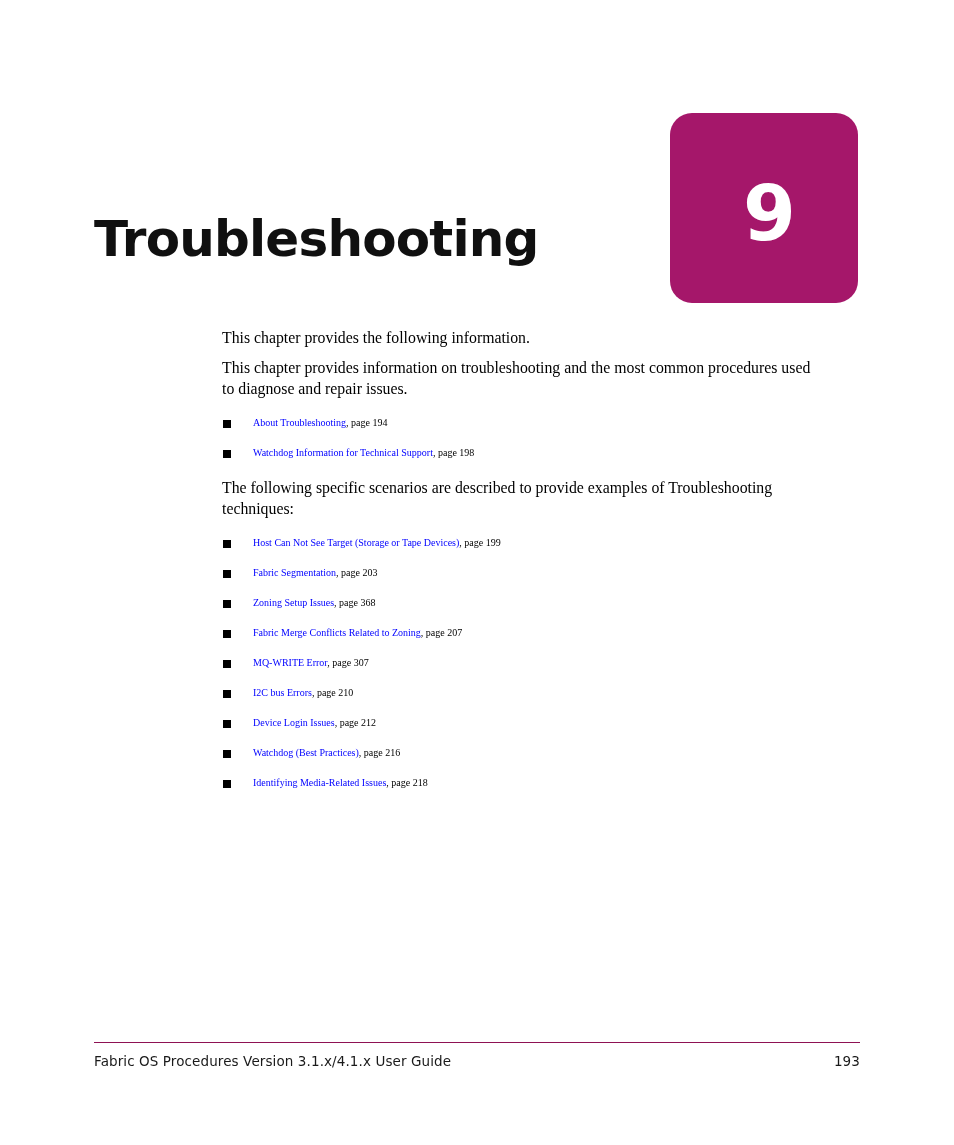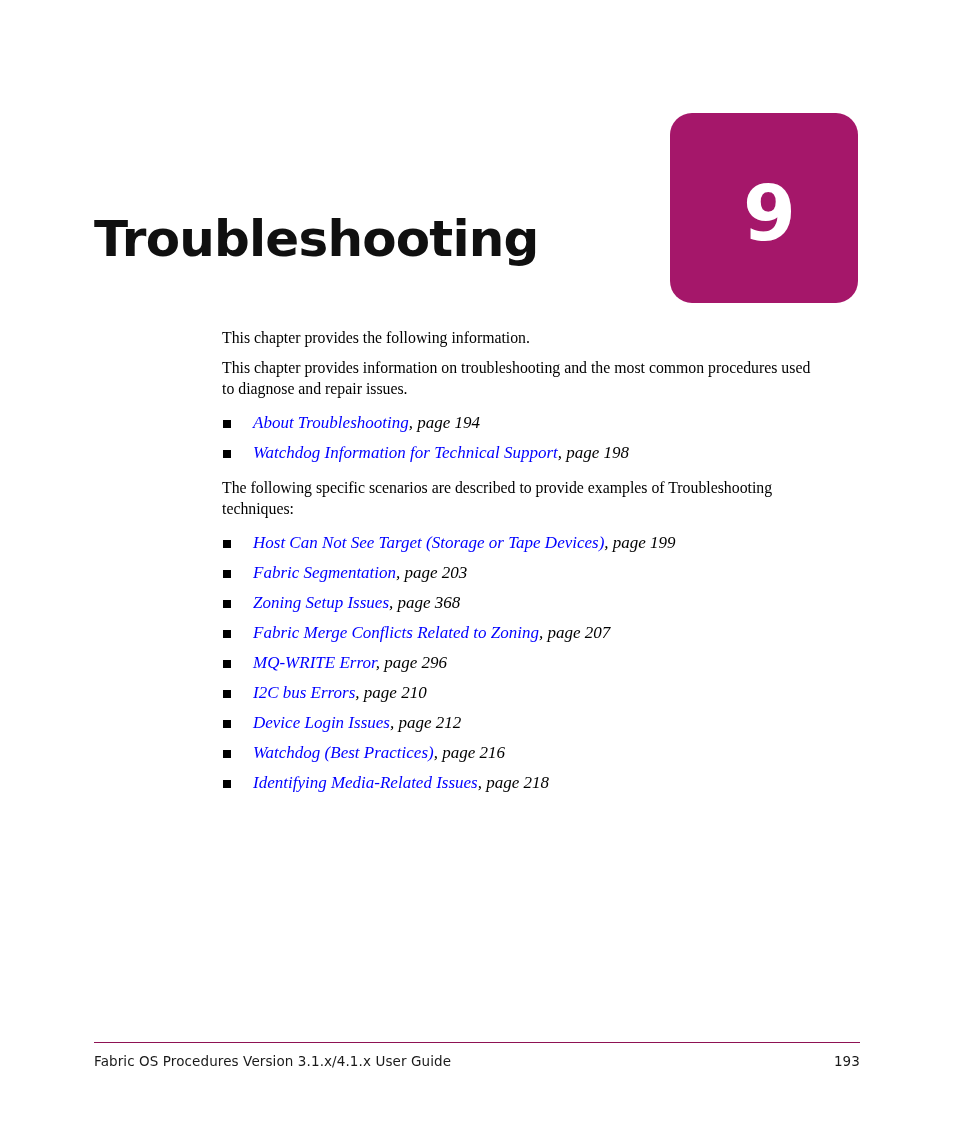--- a/index.html
+++ b/index.html
@@ -93,23 +93,22 @@
   .bullet-list.second-list {
     margin-top: 9px;
   }
 
   .bullet-item {
     position: relative;
     padding-left: 31px;
     margin: 0;
     height: 30px;
     line-height: 30px;
-    font-size: 17px;
+    font-size: 10px;
     white-space: nowrap;
-    font-style: italic;
   }
   .bullet-marker {
     position: absolute;
     left: 1px;
     top: 12px;
     width: 8px;
     height: 8px;
     background: #000000;
   }
   .bullet-link {
@@ -185,21 +184,21 @@
     <li class="bullet-item">
       <span class="bullet-marker"></span>
       <a class="bullet-link" href="#">Zoning Setup Issues</a><span class="bullet-page">, page 368</span>
     </li>
     <li class="bullet-item">
       <span class="bullet-marker"></span>
       <a class="bullet-link" href="#">Fabric Merge Conflicts Related to Zoning</a><span class="bullet-page">, page 207</span>
     </li>
     <li class="bullet-item">
       <span class="bullet-marker"></span>
-      <a class="bullet-link" href="#">MQ-WRITE Error</a><span class="bullet-page">, page 296</span>
+      <a class="bullet-link" href="#">MQ-WRITE Error</a><span class="bullet-page">, page 307</span>
     </li>
     <li class="bullet-item">
       <span class="bullet-marker"></span>
       <a class="bullet-link" href="#">I2C bus Errors</a><span class="bullet-page">, page 210</span>
     </li>
     <li class="bullet-item">
       <span class="bullet-marker"></span>
       <a class="bullet-link" href="#">Device Login Issues</a><span class="bullet-page">, page 212</span>
     </li>
     <li class="bullet-item">

